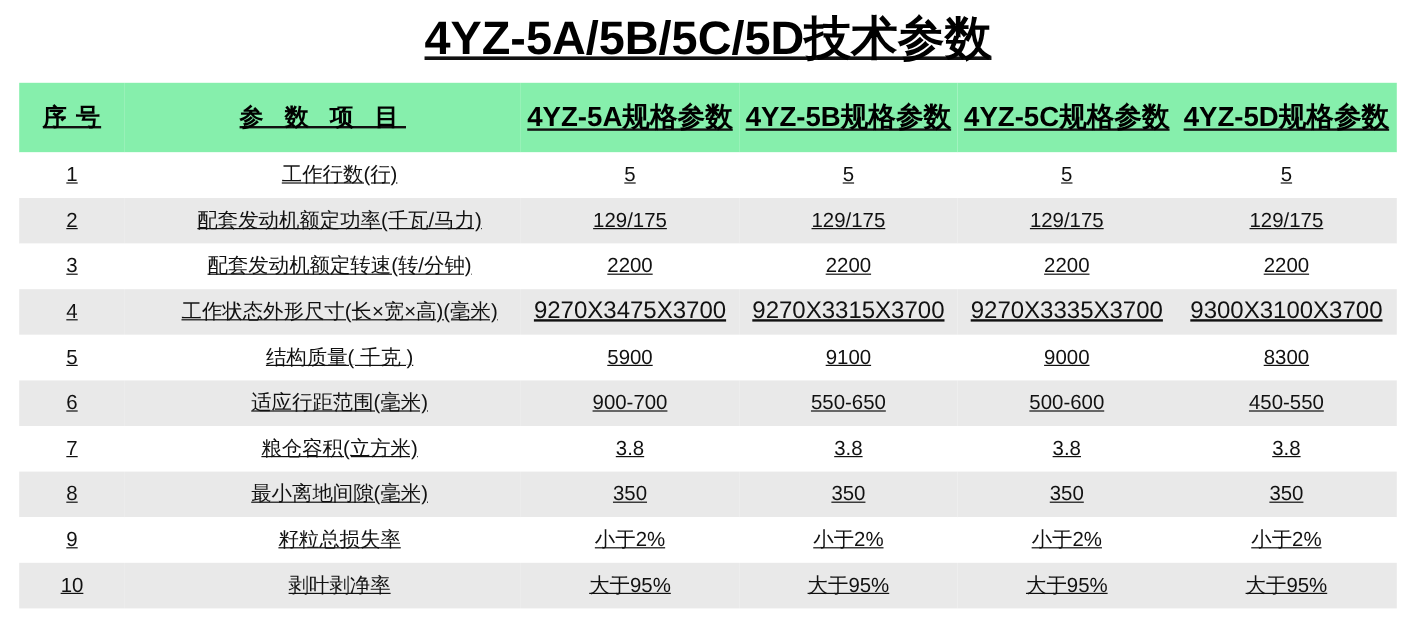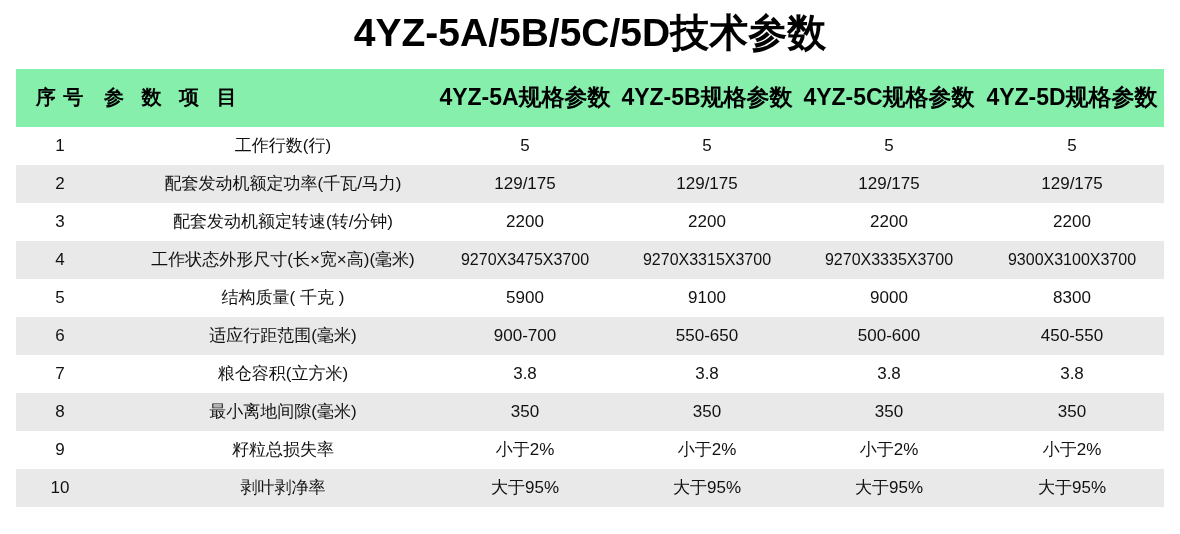--- a/index.html
+++ b/index.html
@@ -12,20 +12,21 @@
     background: #ffffff;
     font-family: "Liberation Sans", "DejaVu Sans", sans-serif;
     color: #111111;
     overflow: hidden;
   }
   .page {
     width: 1180px;
     height: 436px;
     box-sizing: border-box;
     position: relative;
+    text-decoration: underline;
   }
   .title {
     text-align: center;
     font-size: 39px;
     font-weight: bold;
     letter-spacing: 0px;
     color: #000000;
     padding-top: 10px;
     padding-bottom: 12px;
     line-height: 1.2;
@@ -52,36 +53,36 @@
   .hdr-row th {
     background: #86efac;
     height: 58px;
     font-size: 20px;
     font-weight: bold;
     color: #000000;
     vertical-align: middle;
     white-space: nowrap;
   }
   .hdr-row th.seq { text-align: center; letter-spacing: 1px; }
-  .hdr-row th.param { text-align: left; letter-spacing: 6px; margin-top: 40px; }
+  .hdr-row th.param { text-align: center; letter-spacing: 6px; margin-top: 40px; }
   .hdr-row th.model { text-align: center; font-size: 23px; }
 
   tbody tr { height: 38px; }
   tbody tr.alt td { background: #e9e9e9; }
   tbody tr td { background: #ffffff; }
   tbody td {
     font-size: 17px;
     color: #111111;
     vertical-align: middle;
     white-space: nowrap;
   }
   tbody td.seq { text-align: center; }
   tbody td.param { text-align: center; padding-left: 28px; }
   tbody td.val { text-align: center; }
-  tbody td.val.small { font-size: 16px; text-align: center; }
+  tbody td.val.small { font-size: 20px; text-align: center; }
 </style>
 </head>
 <body>
 
 <div class="page">
 
   <div class="title">4YZ-5A/5B/5C/5D技术参数</div>
 
   <table class="spec">
     <colgroup>

